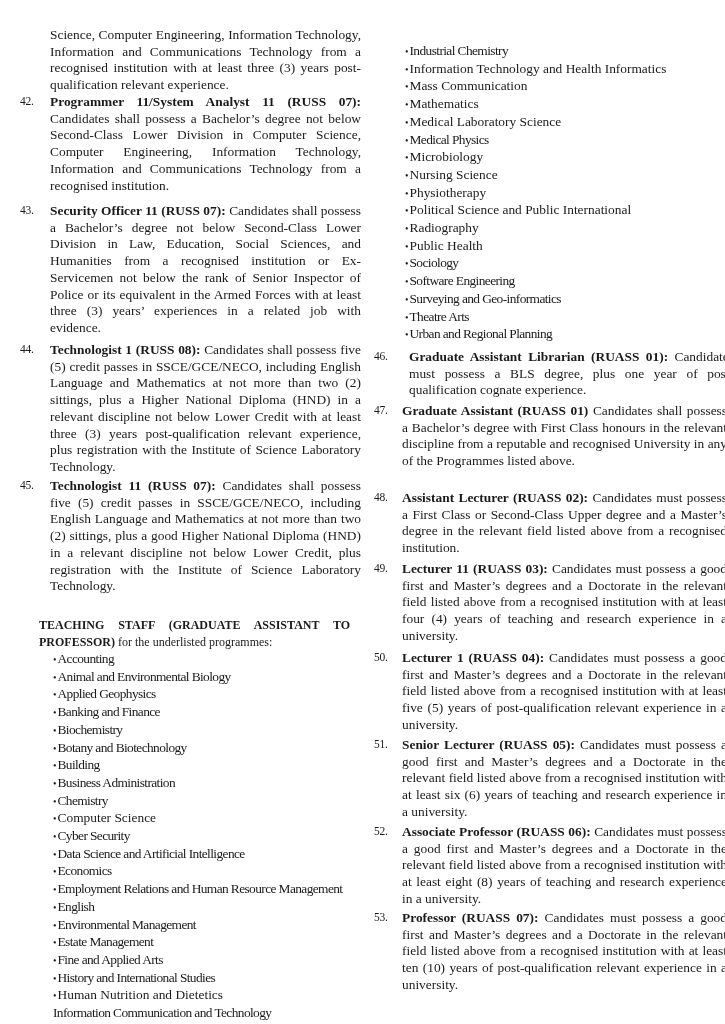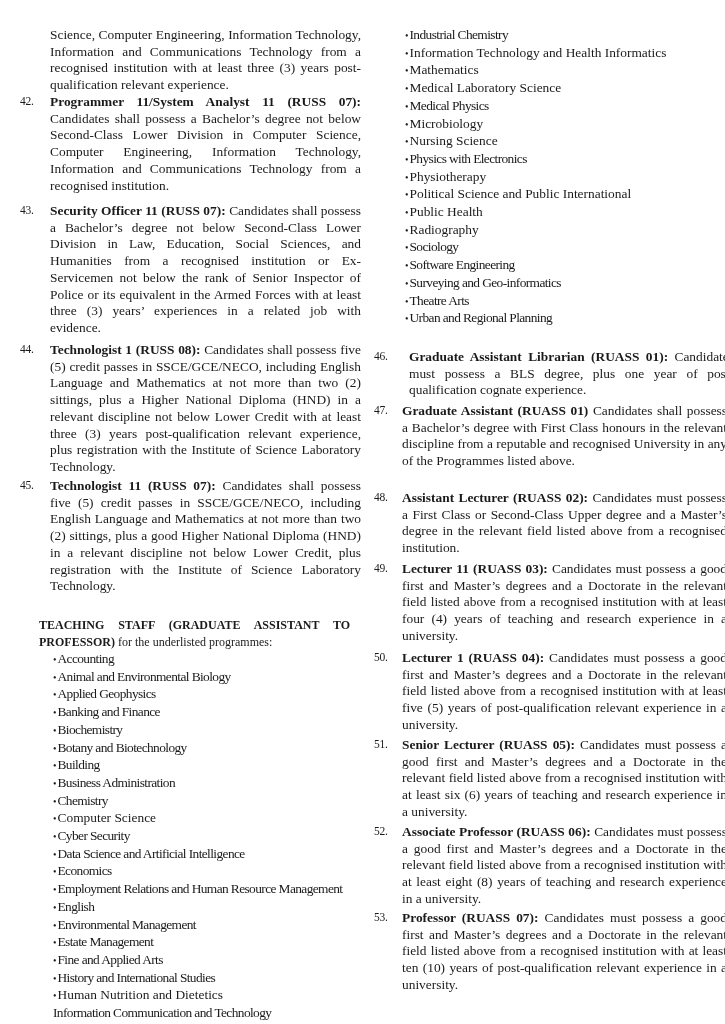--- a/index.html
+++ b/index.html
@@ -100,33 +100,33 @@
       <li><span class="dot">•</span><span>Environmental Management</span></li>
       <li><span class="dot">•</span><span>Estate Management</span></li>
       <li><span class="dot">•</span><span>Fine and Applied Arts</span></li>
       <li><span class="dot">•</span><span>History and International Studies</span></li>
       <li class="wide"><span class="dot">•</span><span>Human Nutrition and Dietetics</span></li>
       <li><span>Information Communication and Technology</span></li>
     </ul>
 </div>
 
 <div class="col col-right">
-  <ul class="bullets" id="right-programmes" style="left:43px; top:27px;">
+  <ul class="bullets" id="right-programmes" style="left:43px; top:43px;">
       <li><span class="dot">•</span><span>Industrial Chemistry</span></li>
       <li class="wide"><span class="dot">•</span><span>Information Technology and Health Informatics</span></li>
+      <li class="wide"><span class="dot">•</span><span>Mass Communication</span></li>
       <li class="wide"><span class="dot">•</span><span>Mathematics</span></li>
       <li class="wide"><span class="dot">•</span><span>Medical Laboratory Science</span></li>
       <li><span class="dot">•</span><span>Medical Physics</span></li>
       <li class="wide"><span class="dot">•</span><span>Microbiology</span></li>
       <li class="wide"><span class="dot">•</span><span>Nursing Science</span></li>
-      <li><span class="dot">•</span><span>Physics with Electronics</span></li>
       <li class="wide"><span class="dot">•</span><span>Physiotherapy</span></li>
       <li class="wide"><span class="dot">•</span><span>Political Science and Public International</span></li>
+      <li class="wide"><span class="dot">•</span><span>Radiography</span></li>
       <li class="wide"><span class="dot">•</span><span>Public Health</span></li>
-      <li class="wide"><span class="dot">•</span><span>Radiography</span></li>
       <li><span class="dot">•</span><span>Sociology</span></li>
       <li><span class="dot">•</span><span>Software Engineering</span></li>
       <li><span class="dot">•</span><span>Surveying and Geo-informatics</span></li>
       <li><span class="dot">•</span><span>Theatre Arts</span></li>
       <li><span class="dot">•</span><span>Urban and Regional Planning</span></li>
     </ul>
 
   <div class="item" style="left:12px; top:349px; width:342px;">
     <span class="num">46.</span>
     <div class="body para" style="left:24px; width:325px;">

